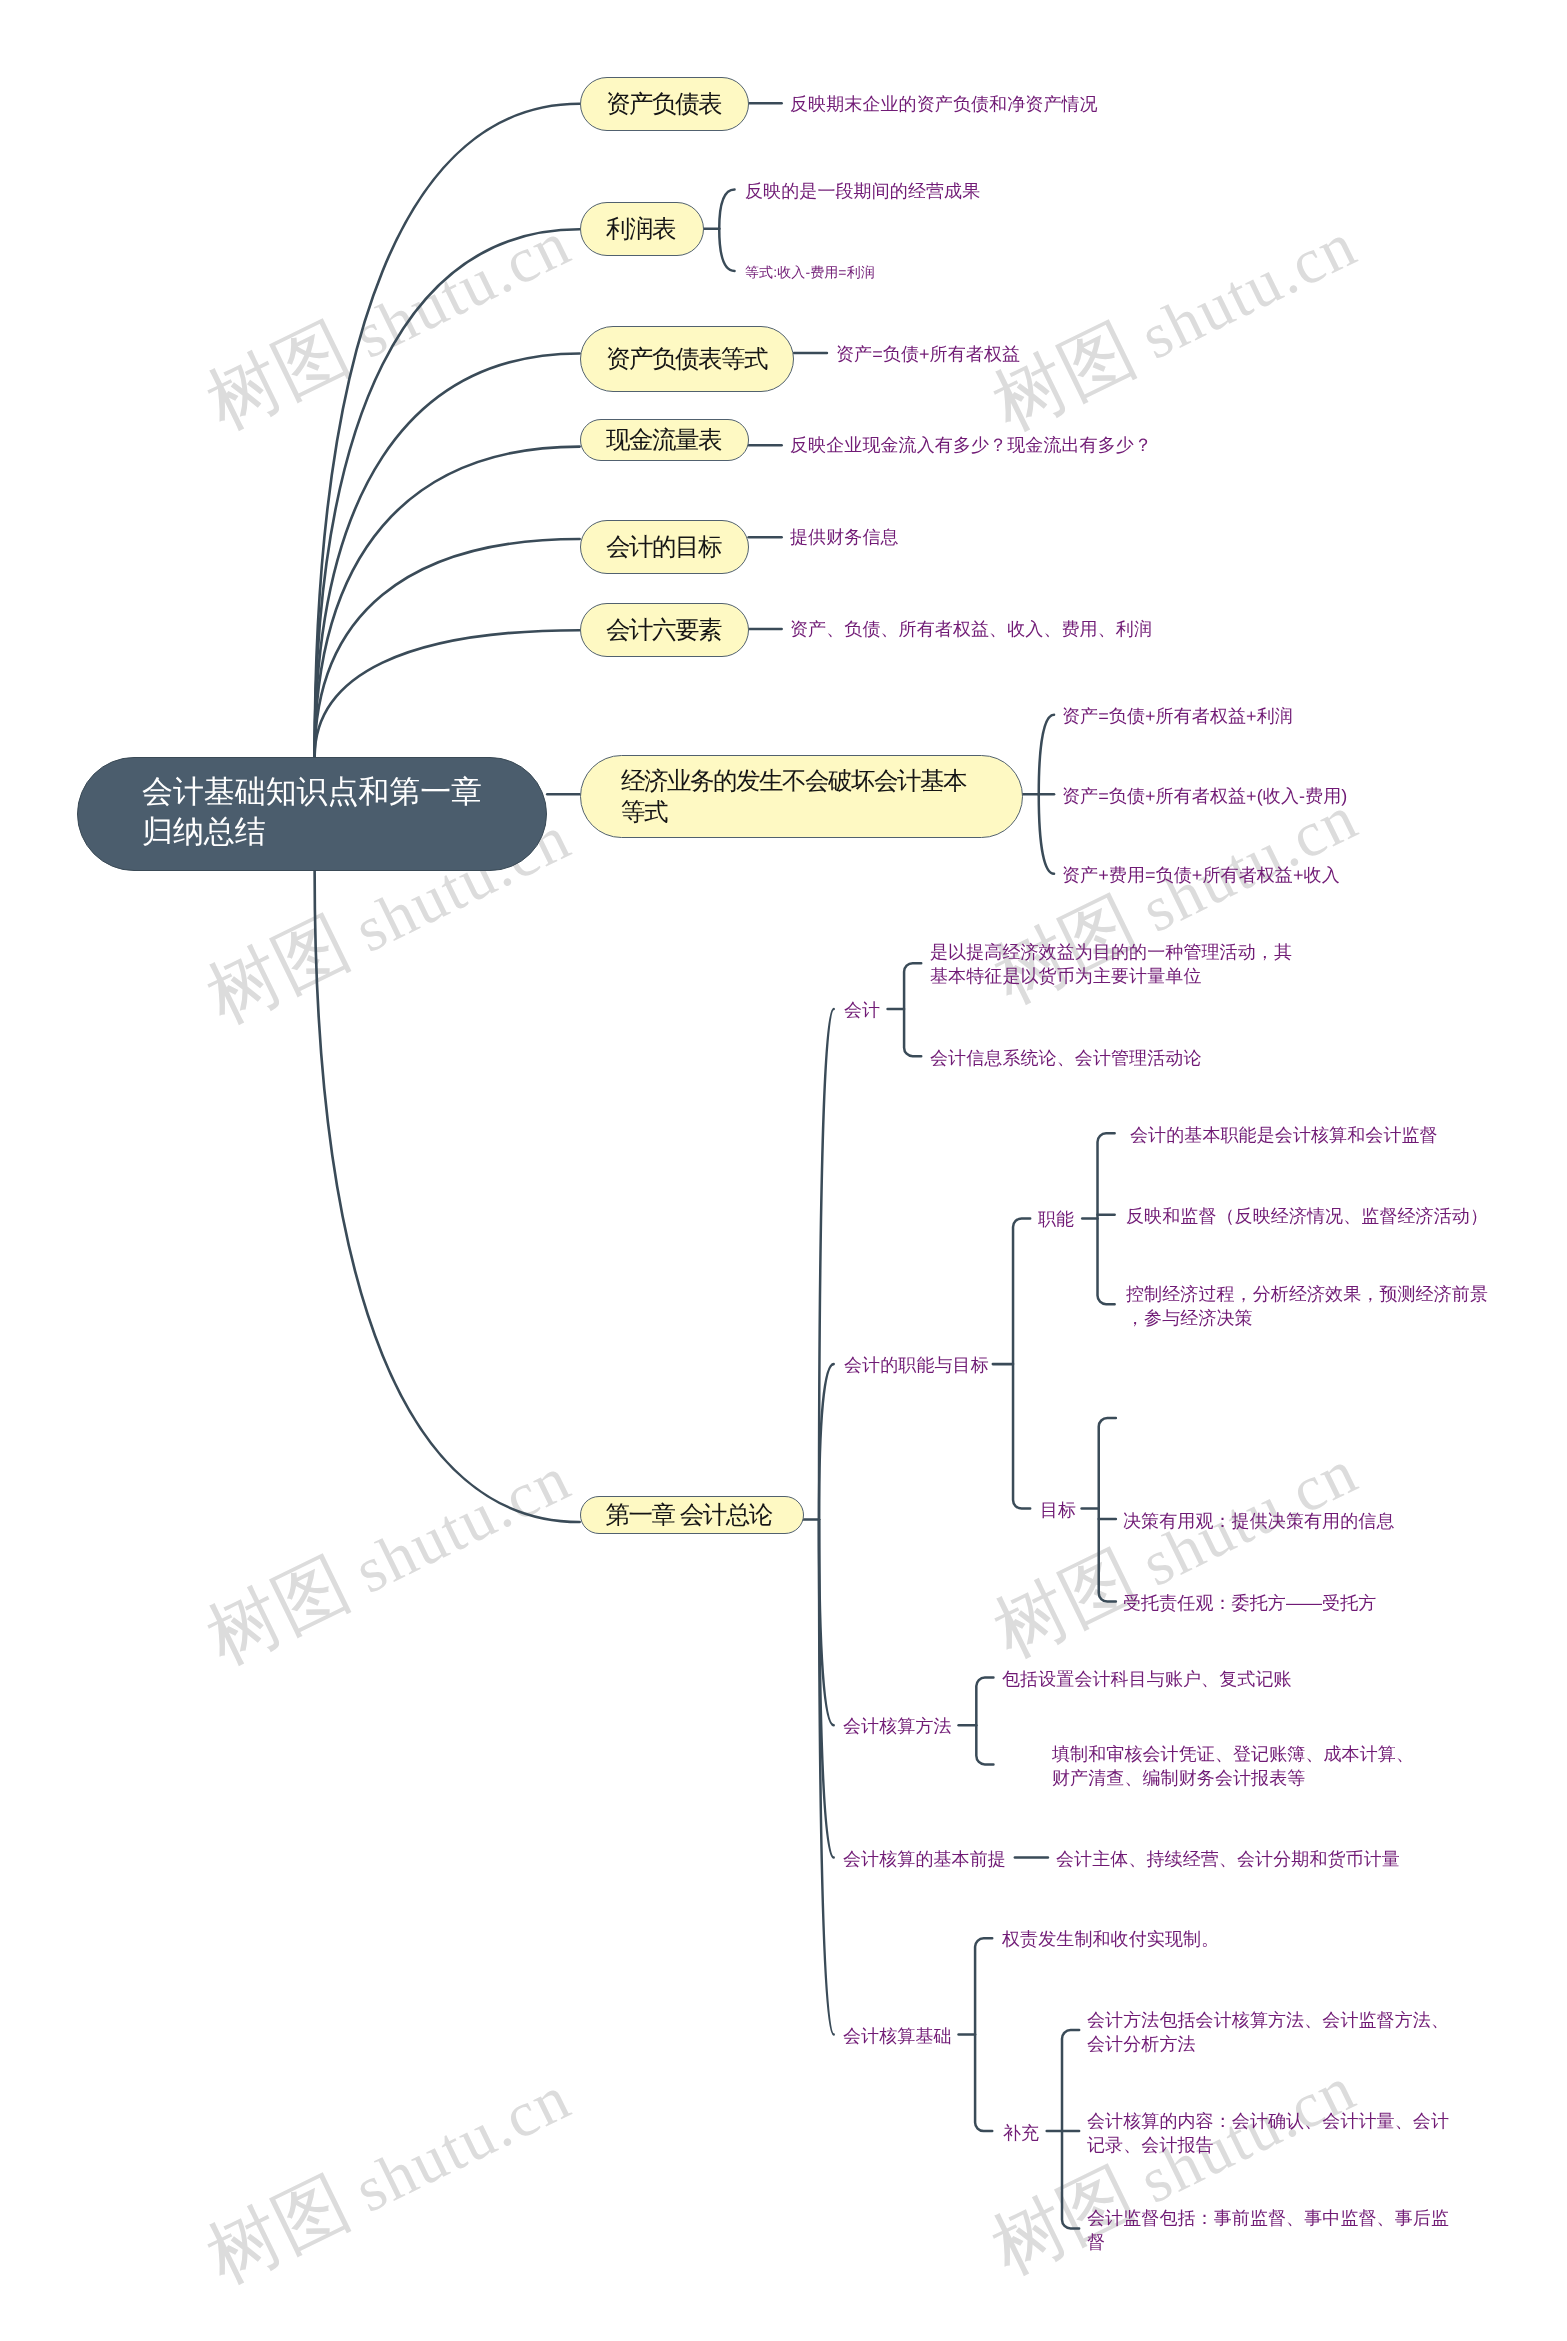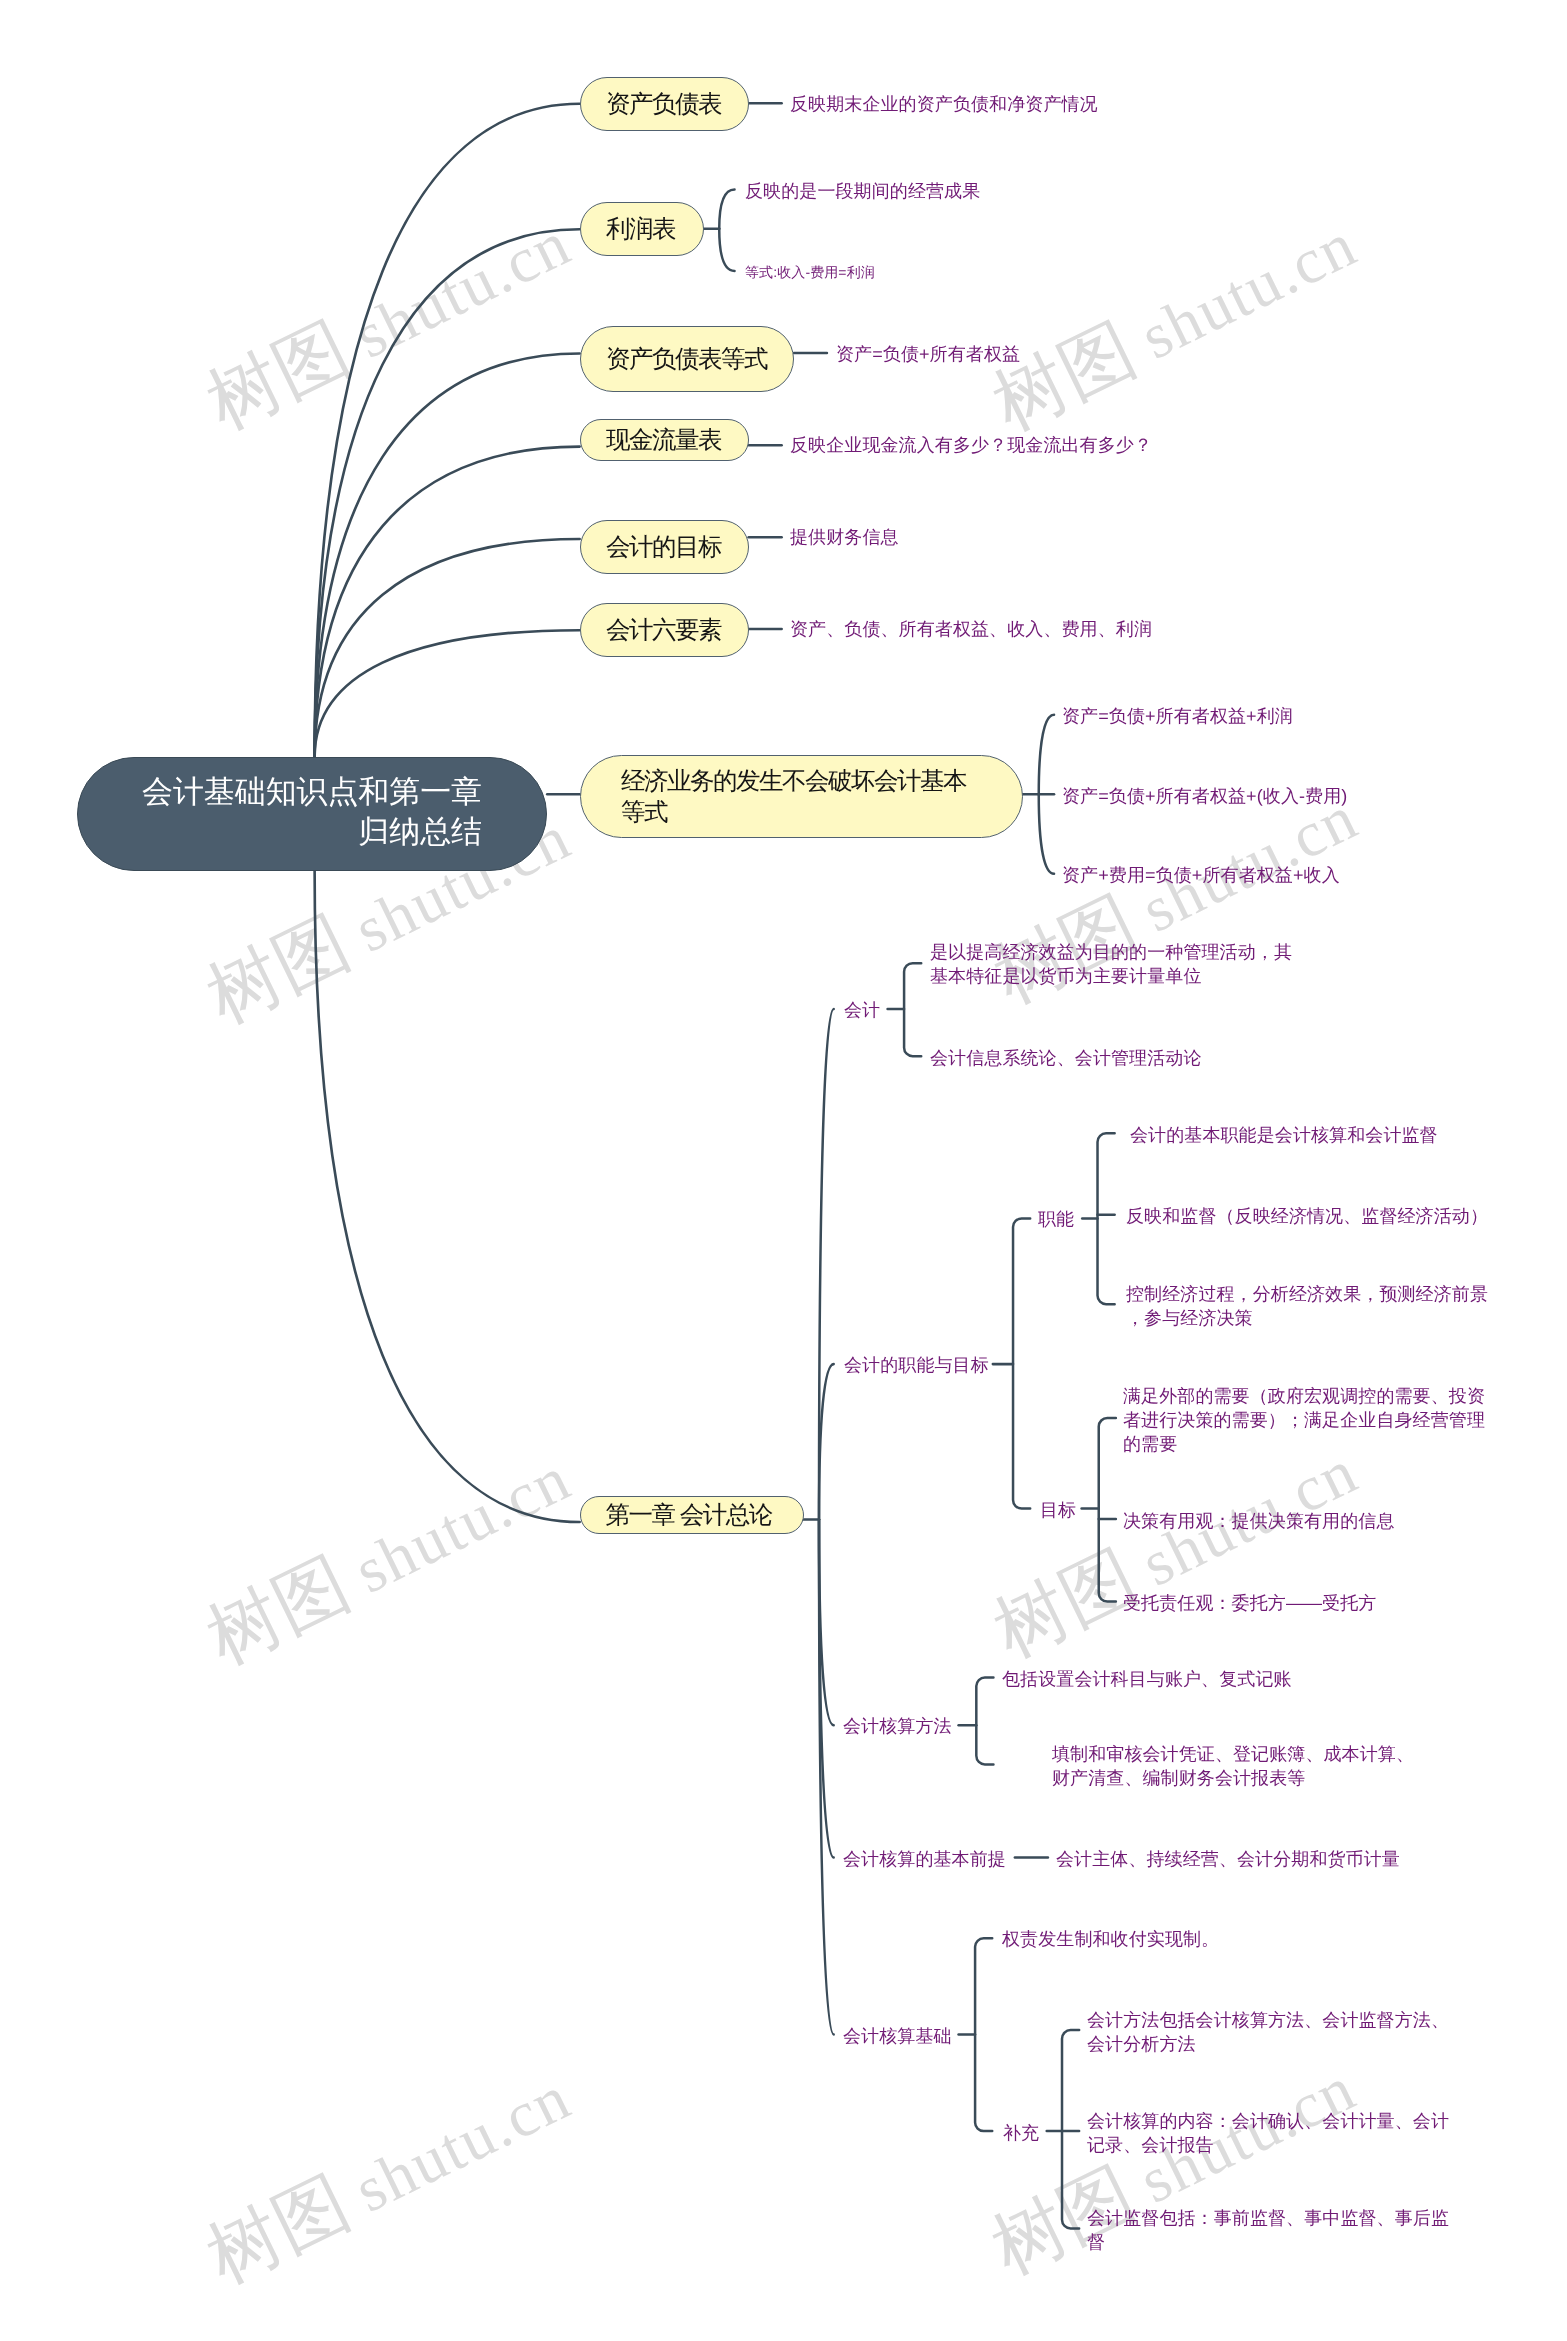--- a/index.html
+++ b/index.html
@@ -15,21 +15,21 @@
   #wm .wcjk{font-size:73px;letter-spacing:0;}
   #wm .wdom{font-size:64px;margin-left:16px;}
   svg#links{position:absolute;left:0;top:0;z-index:2;}
   #nodes{position:absolute;left:0;top:0;width:1567px;height:2342px;z-index:3;}
   .pill{position:absolute;box-sizing:border-box;background:#fef9c3;border:1px solid #51616F;
         border-radius:612px;display:flex;align-items:center;}
   .pill .t{display:block;font-size:24.5px;line-height:31px;color:#151515;letter-spacing:-1.5px;}
   .pill .t.ml span{display:block;}
   .root{position:absolute;box-sizing:border-box;background:#4B5D6D;border:1px solid #3A4A56;
         border-radius:612px;display:flex;align-items:center;justify-content:center;}
-  .root .t{display:block;font-size:31px;line-height:40px;color:#ffffff;text-align:right;letter-spacing:-0.1px;margin-top:-3.1px;}
+  .root .t{display:block;font-size:31px;line-height:40px;color:#ffffff;text-align:left;letter-spacing:-0.1px;margin-top:-3.1px;}
   .root .t span{display:block;}
   .txt{position:absolute;color:#701a75;letter-spacing:0.1px;}
   .txt.ml span{display:block;}
 </style>
 </head>
 <body>
 <div id="page">
 <div id="wm">
 <div class="w" style="left:228px;top:373px;"><span class="wcjk">树图</span><span class="wdom">shutu.cn</span></div>
 <div class="w" style="left:1014px;top:374px;"><span class="wcjk">树图</span><span class="wdom">shutu.cn</span></div>
@@ -141,25 +141,20 @@
       </div>
 <div class="txt" style="left:930px;top:1046px;font-size:18px;line-height:24px;white-space:pre;">会计信息系统论、会计管理活动论</div>
 <div class="txt" style="left:1038px;top:1207px;font-size:18px;line-height:24px;white-space:pre;">职能</div>
 <div class="txt" style="left:1040px;top:1498px;font-size:18px;line-height:24px;white-space:pre;">目标</div>
 <div class="txt" style="left:1130px;top:1123px;font-size:18px;line-height:24px;white-space:pre;">会计的基本职能是会计核算和会计监督</div>
 <div class="txt" style="left:1126px;top:1204px;font-size:18px;line-height:24px;white-space:pre;">反映和监督（反映经济情况、监督经济活动）</div>
 <div class="txt ml" style="left:1126px;top:1282px;font-size:18px;line-height:24px;">
         <span>控制经济过程，分析经济效果，预测经济前景</span>
         <span>，参与经济决策</span>
       </div>
-<div class="txt ml" style="left:1123px;top:1384px;font-size:18px;line-height:24px;">
-        <span>满足外部的需要（政府宏观调控的需要、投资</span>
-        <span>者进行决策的需要）；满足企业自身经营管理</span>
-        <span>的需要</span>
-      </div>
 <div class="txt" style="left:1123px;top:1509px;font-size:18px;line-height:24px;white-space:pre;">决策有用观：提供决策有用的信息</div>
 <div class="txt" style="left:1123px;top:1591px;font-size:18px;line-height:24px;white-space:pre;">受托责任观：委托方——受托方</div>
 <div class="txt" style="left:1002px;top:1667px;font-size:18px;line-height:24px;white-space:pre;">包括设置会计科目与账户、复式记账</div>
 <div class="txt ml" style="left:1052px;top:1742px;font-size:18px;line-height:24px;">
         <span>填制和审核会计凭证、登记账簿、成本计算、</span>
         <span>财产清查、编制财务会计报表等</span>
       </div>
 <div class="txt" style="left:1056px;top:1847px;font-size:18px;line-height:24px;white-space:pre;">会计主体、持续经营、会计分期和货币计量</div>
 <div class="txt" style="left:1002px;top:1927px;font-size:18px;line-height:24px;white-space:pre;">权责发生制和收付实现制。</div>
 <div class="txt" style="left:1003px;top:2121px;font-size:18px;line-height:24px;white-space:pre;">补充</div>

